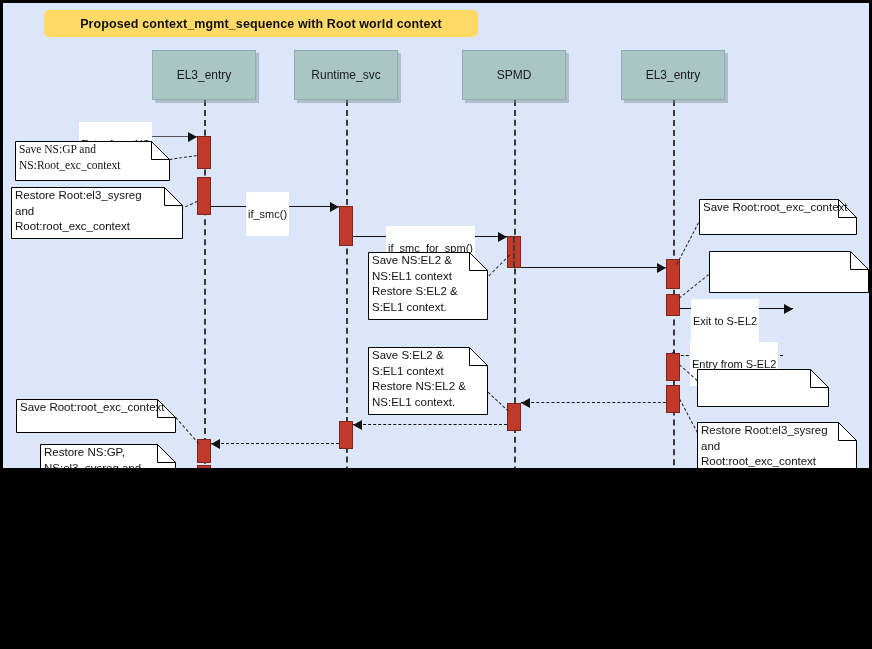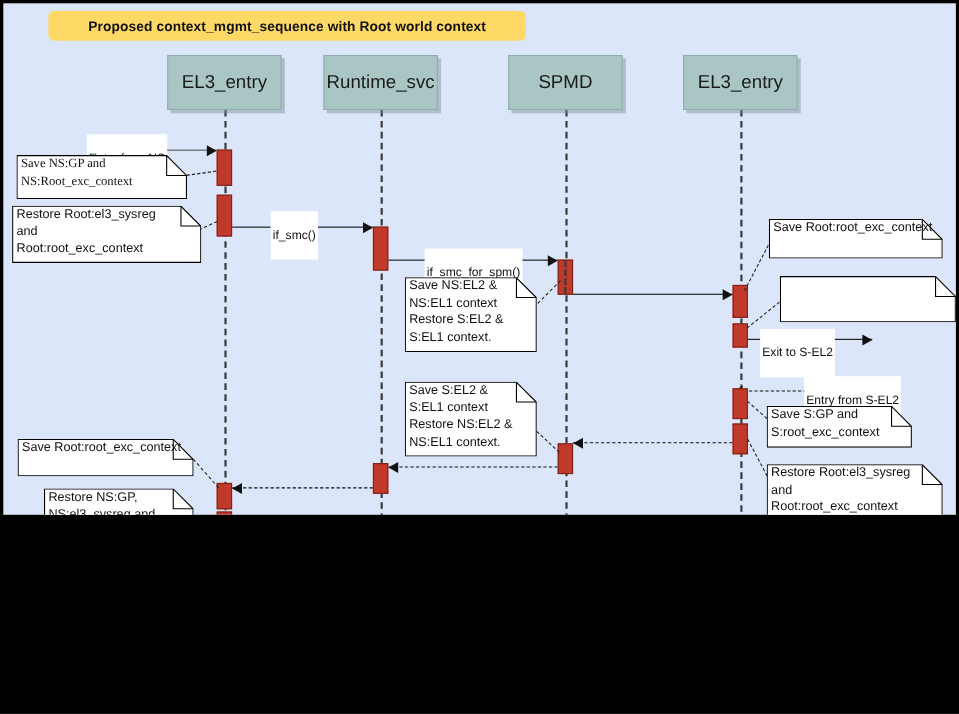--- a/index.html
+++ b/index.html
@@ -25,21 +25,21 @@
     letter-spacing:0.1px;
   }
   
   .participant{
     position:absolute;
     width:104px;height:50px;
     background:#a9c6c4;
     border:1px solid #8fadab;
     box-shadow:3px 3px 0 rgba(120,140,150,.45);
     display:flex;align-items:center;justify-content:center;
-    font-size:17px;color:#1a1a1a;
+    font-size:12px;color:#1a1a1a;
     box-sizing:border-box;
   }
   
   .lifeline{
     position:absolute;
     width:0;
     border-left:2px dashed #3a3a3a;
   }
   .lifeline-arrow{
     position:absolute;
@@ -141,21 +141,21 @@
       <div class="msg-line" style="left: 350px; top: 233px; width: 154px;"></div>
       <div class="arrowhead-r" style="top: 229px; left: 495px;"></div>
       <div class="msg-label" style="left: 383px; top: 223px;">if_smc_for_spm()</div>
       <div class="msg-line" style="left: 518px; top: 264px; width: 145px;"></div>
       <div class="arrowhead-r" style="top: 260px; left: 654px;"></div>
       <div class="msg-line" style="left: 677px; top: 305px; width: 113px;"></div>
       <div class="arrowhead-r" style="top: 301px; left: 781px;"></div>
       <div class="msg-label" style="left: 688px; top: 296px;">Exit to S-EL2</div>
       <div class="msg-line dashed" style="left: 663px; top: 352px; width: 117px;"></div>
       <div class="arrowhead-l" style="top: 348px; left: 663px;"></div>
-      <div class="msg-label" style="left: 728px; top: 339px;">Entry from S-EL2</div>
+      <div class="msg-label" style="left: 687px; top: 339px;">Entry from S-EL2</div>
       <div class="msg-line dashed" style="left: 518px; top: 399px; width: 145px;"></div>
       <div class="arrowhead-l" style="top: 395px; left: 518px;"></div>
       <div class="msg-line dashed" style="left: 350px; top: 421px; width: 154px;"></div>
       <div class="arrowhead-l" style="top: 417px; left: 350px;"></div>
       <div class="msg-line dashed" style="left: 208px; top: 440px; width: 128px;"></div>
       <div class="arrowhead-l" style="top: 436px; left: 208px;"></div>
       <div class="msg-line dashed" style="left: 88px; top: 494px; width: 106px;"></div>
       <div class="arrowhead-l" style="top: 490px; left: 88px;"></div>
     </div>
   <div id="layer-activations">
@@ -223,22 +223,20 @@
         <svg width="160" height="42" style="position: absolute; left: 0px; top: 0px;">
           <path d="M0.5,0.5 L141.5,0.5 L159.5,18.5 L159.5,41.5 L0.5,41.5 Z" fill="#ffffff" stroke="#000000" stroke-width="1"></path>
           <path d="M141.5,0.5 L141.5,18.5 L159.5,18.5" fill="none" stroke="#000000" stroke-width="1"></path>
         </svg>
       </div>
       <div style="position: absolute; left: 694px; top: 366px; width: 132px; height: 38px;">
         <svg width="132" height="38" style="position: absolute; left: 0px; top: 0px;">
           <path d="M0.5,0.5 L113.5,0.5 L131.5,18.5 L131.5,37.5 L0.5,37.5 Z" fill="#ffffff" stroke="#000000" stroke-width="1"></path>
           <path d="M113.5,0.5 L113.5,18.5 L131.5,18.5" fill="none" stroke="#000000" stroke-width="1"></path>
         </svg>
-        <div style="position: relative; padding: 1px 4px; font-size: 11.5px; line-height: 15.5px; color: rgb(17, 17, 17); white-space: pre;">Save S:GP and
-S:root_exc_context</div>
       </div>
       <div style="position: absolute; left: 694px; top: 419px; width: 160px; height: 52px;">
         <svg width="160" height="52" style="position: absolute; left: 0px; top: 0px;">
           <path d="M0.5,0.5 L141.5,0.5 L159.5,18.5 L159.5,51.5 L0.5,51.5 Z" fill="#ffffff" stroke="#000000" stroke-width="1"></path>
           <path d="M141.5,0.5 L141.5,18.5 L159.5,18.5" fill="none" stroke="#000000" stroke-width="1"></path>
         </svg>
         <div style="position: relative; padding: 1px 4px; font-size: 11.5px; line-height: 15.5px; color: rgb(17, 17, 17); white-space: pre;">Restore Root:el3_sysreg
 and
 Root:root_exc_context</div>
       </div>

